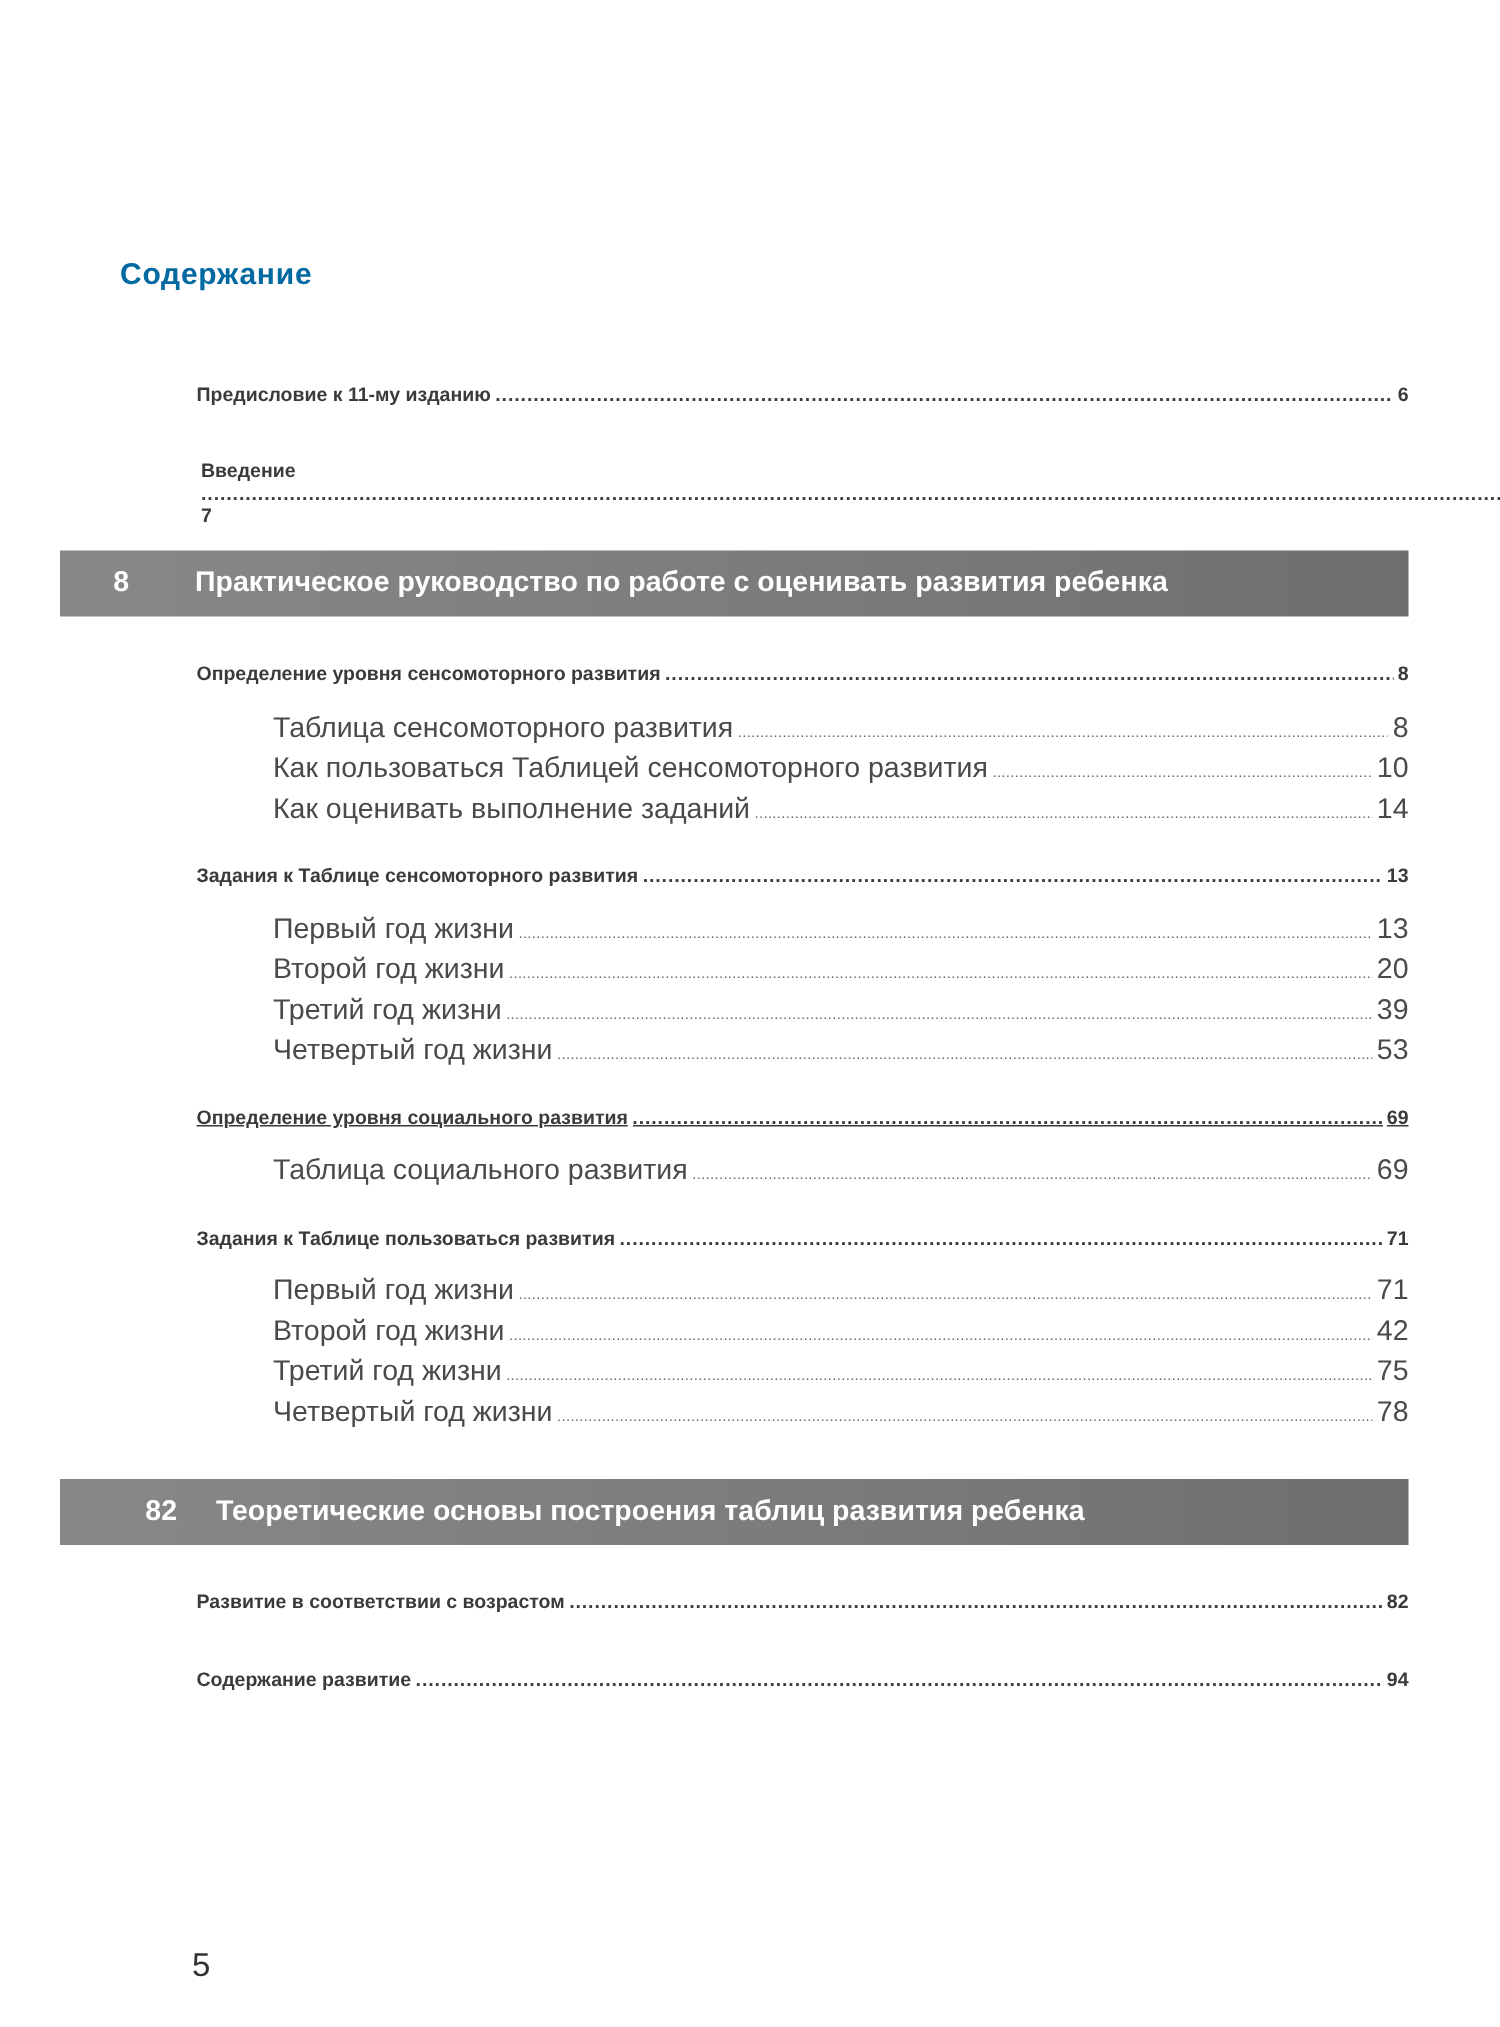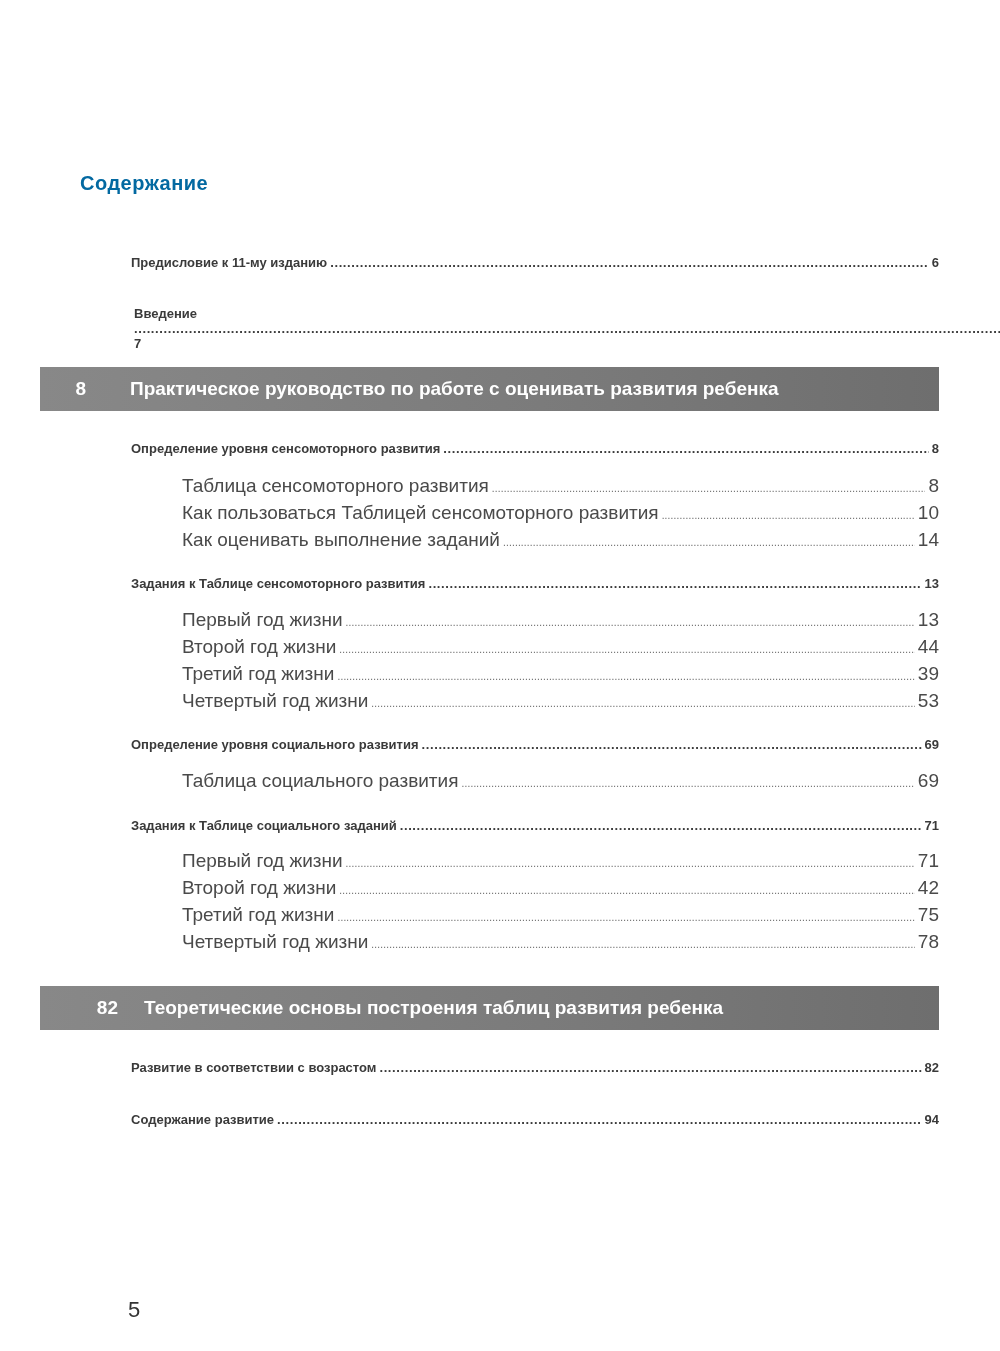--- a/index.html
+++ b/index.html
@@ -70,46 +70,46 @@
     <span class="page">13</span>
 </div>
 <div class="row minor" style="top:609px;">
   <span class="label">Первый год жизни</span>
     <span class="dots"></span>
     <span class="page">13</span>
 </div>
 <div class="row minor" style="top:636px;">
   <span class="label">Второй год жизни</span>
     <span class="dots"></span>
-    <span class="page">44</span>
+    <span class="page">20</span>
 </div>
 <div class="row minor" style="top:663px;">
   <span class="label">Третий год жизни</span>
     <span class="dots"></span>
     <span class="page">39</span>
 </div>
 <div class="row minor" style="top:690px;">
   <span class="label">Четвертый год жизни</span>
     <span class="dots"></span>
     <span class="page">53</span>
 </div>
 
-<div class="row major" style="top:737px;">
+<div class="row major" style="top:737px;text-decoration:underline;">
   <span class="label">Определение уровня социального развития</span>
     <span class="dots"></span>
     <span class="page">69</span>
 </div>
 <div class="row minor" style="top:770px;">
   <span class="label">Таблица социального развития</span>
     <span class="dots"></span>
     <span class="page">69</span>
 </div>
 
 <div class="row major" style="top:818px;">
-  <span class="label">Задания к Таблице социального заданий</span>
+  <span class="label">Задания к Таблице пользоваться развития</span>
     <span class="dots"></span>
     <span class="page">71</span>
 </div>
 <div class="row minor" style="top:850px;">
   <span class="label">Первый год жизни</span>
     <span class="dots"></span>
     <span class="page">71</span>
 </div>
 <div class="row minor" style="top:877px;">
   <span class="label">Второй год жизни</span>

